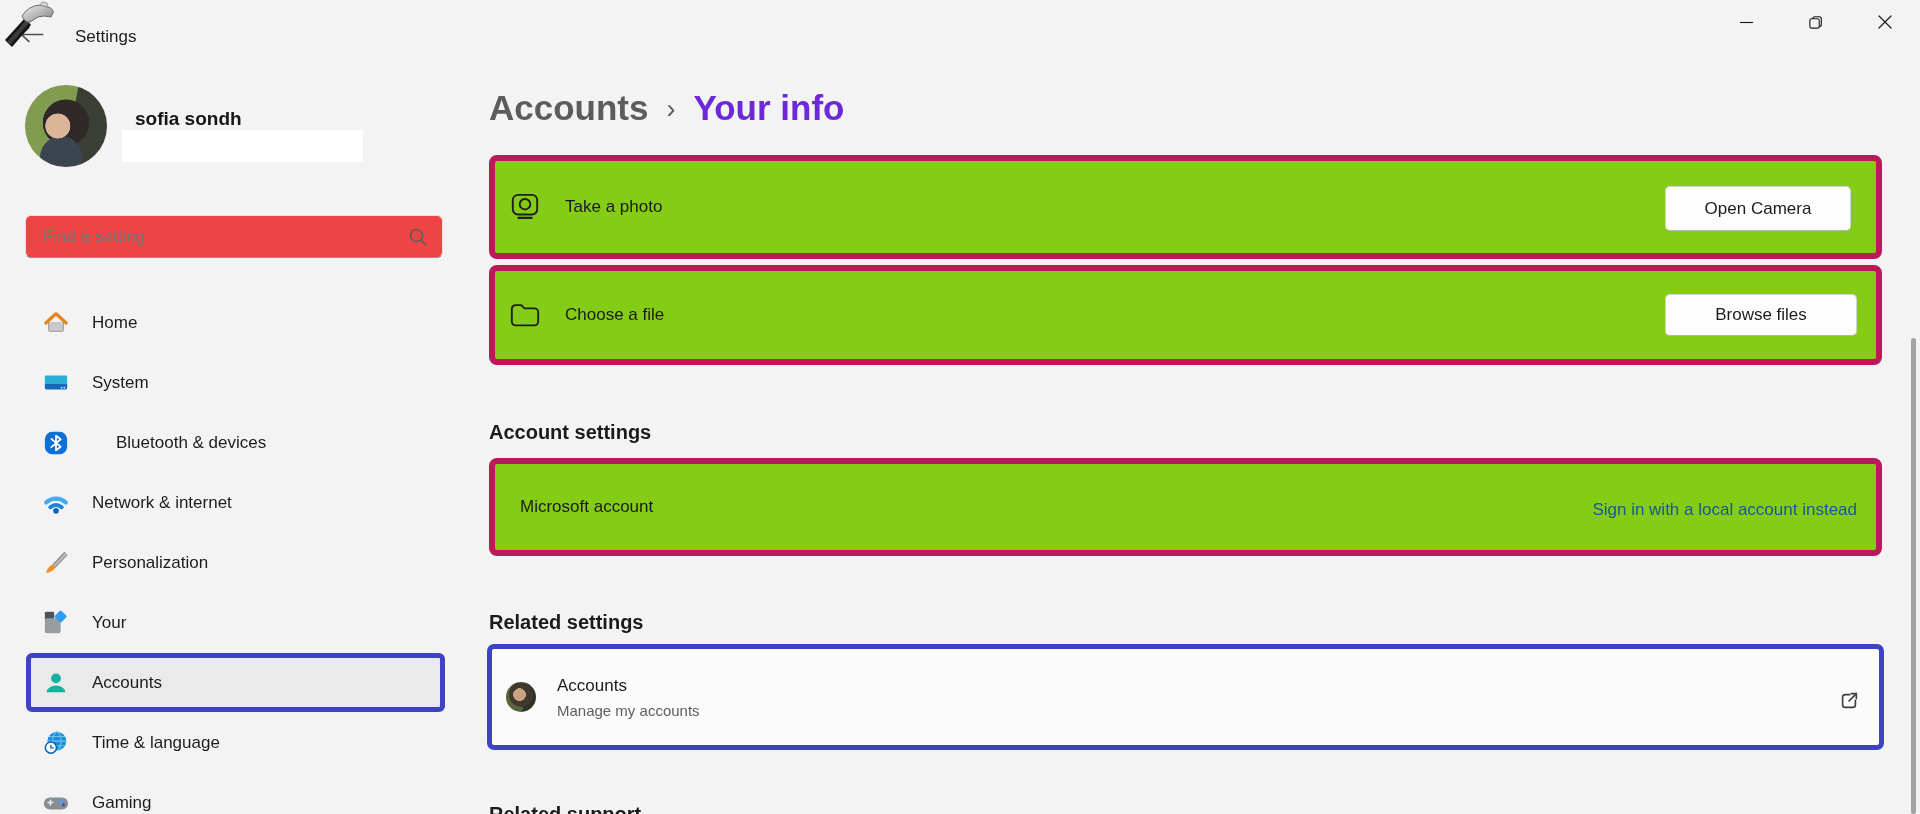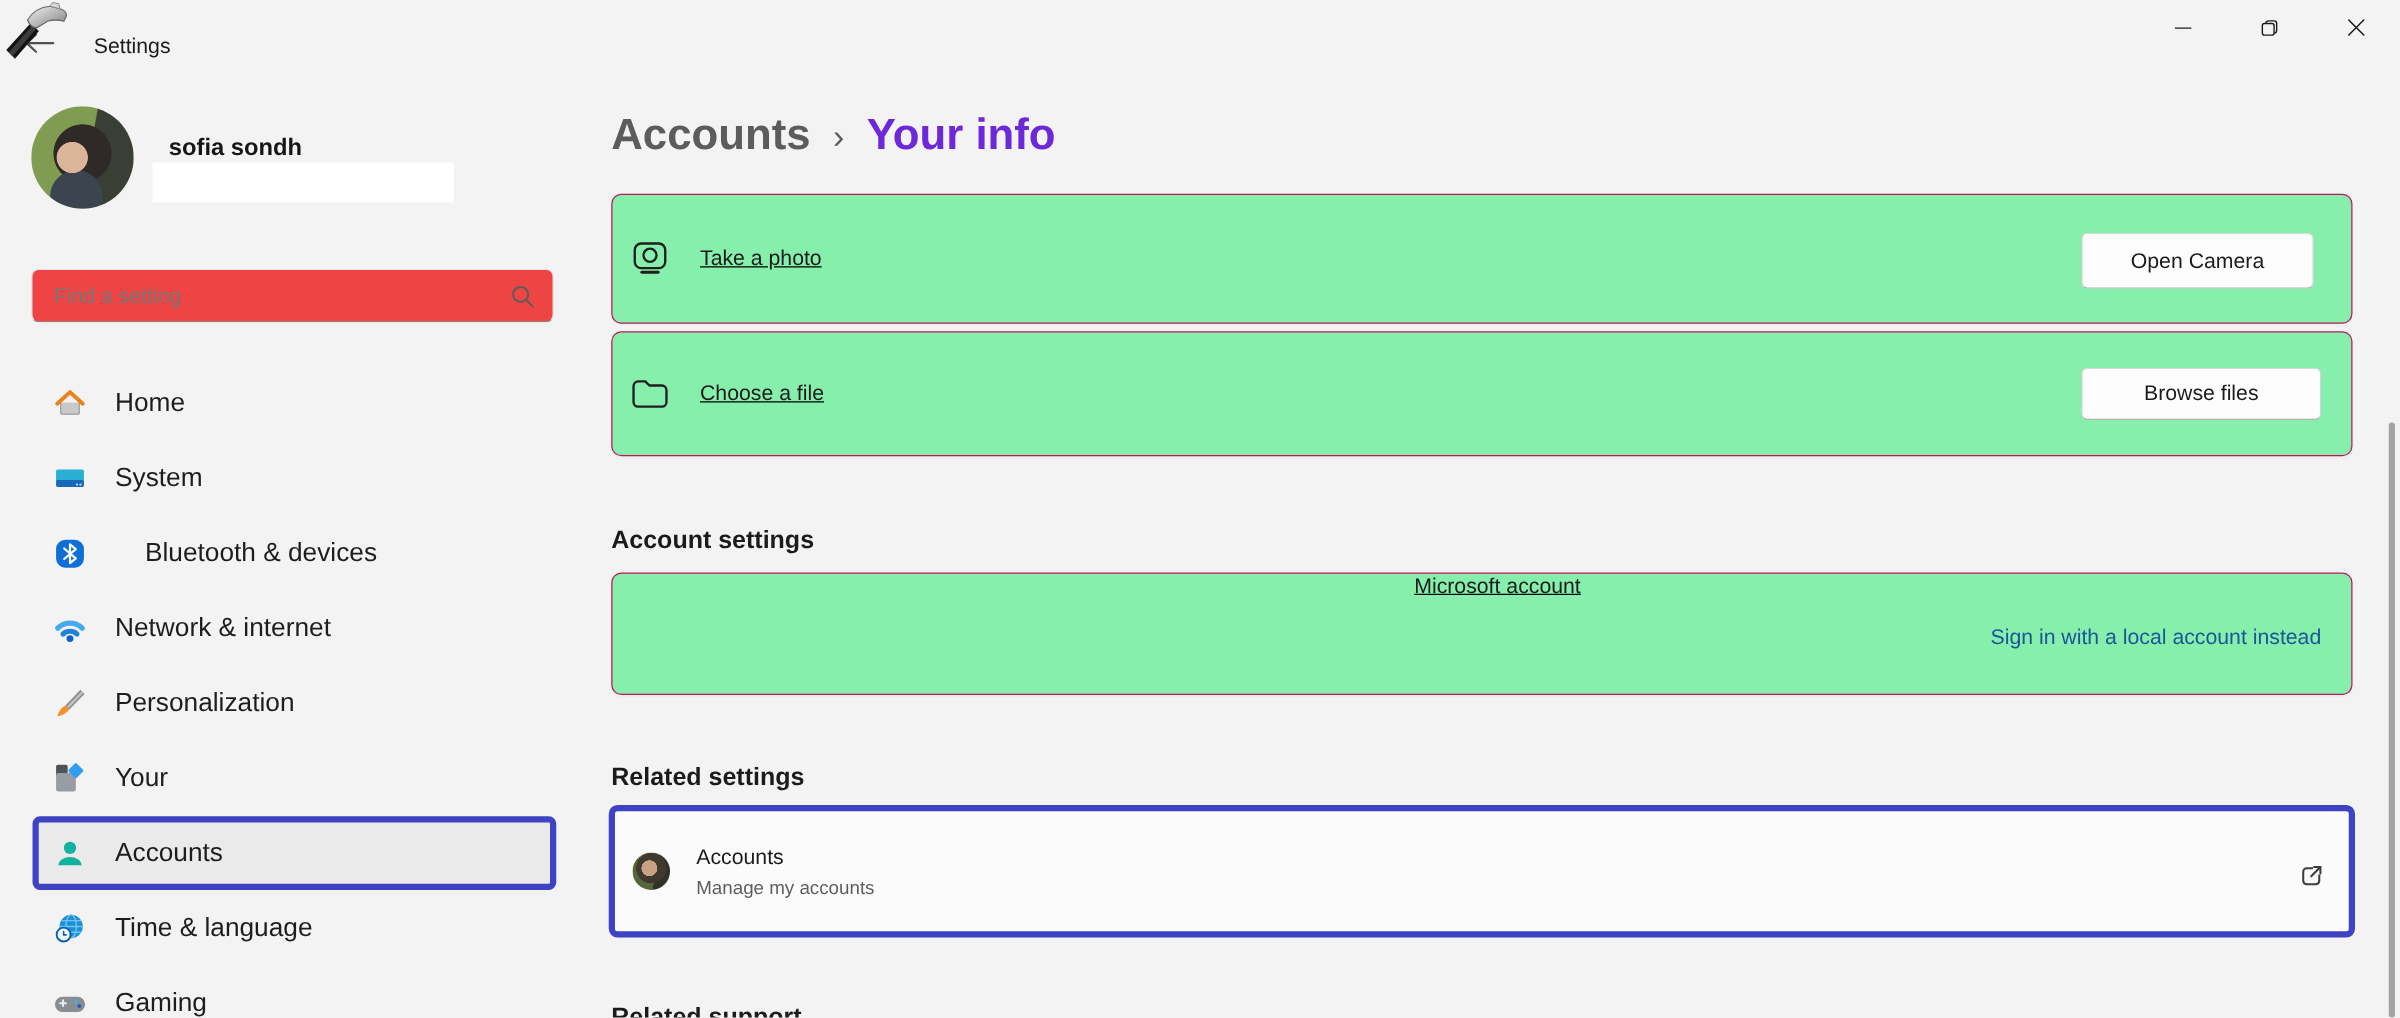--- a/index.html
+++ b/index.html
@@ -30,48 +30,48 @@
   .search-box input { width:100%; height:100%; border:none; outline:none; background:transparent;
     padding:0 44px 0 17px; font-size:17px; color:#1b1b1b; font-family:"Liberation Sans", sans-serif; }
   .search-box input::placeholder { color:#757575; }
   .search-glyph { position:absolute; right:14px; top:11px; width:20px; height:20px; }
 
   .nav-sel-box { left:26px; top:653px; width:419px; height:59px; background:#eaeaea;
     border:5px solid #3d43c2; border-radius:6px; }
   .nav-item { left:27px; width:416px; height:48px; display:flex; align-items:center;
     border-radius:5px; cursor:pointer; }
   .nav-icon { width:26px; height:26px; margin-left:16px; flex:0 0 auto; }
-  .nav-label { margin-left:23px; font-size:21px; color:#1d1d1d; white-space:nowrap; }
+  .nav-label { margin-left:23px; font-size:17px; color:#1d1d1d; white-space:nowrap; }
 
   
   .breadcrumb { left:489px; top:88px; display:flex; align-items:center; }
   .bc-parent { font-size:35px; font-weight:600; color:#5c5c5c; cursor:pointer; }
   .bc-sep { font-size:27px; color:#5c5c5c; margin:0 18px; padding-top:3px; }
   .bc-current { font-size:35px; font-weight:600; color:#6d28d9; }
 
-  .card { background:#86efac; border:1px solid #be185d; border-radius:8px;
-    box-shadow:0 1px 2px rgba(0,0,0,0.03); display:flex; align-items:center;text-decoration:underline; }
+  .card { background:#84cc16; border:6px solid #be185d; border-radius:8px;
+    box-shadow:0 1px 2px rgba(0,0,0,0.03); display:flex; align-items:center; }
   .card-photo { left:489px; top:155px; width:1393px; height:104px; padding-left:14px; }
   .card-file  { left:489px; top:265px; width:1393px; height:100px; padding-left:14px; }
   .card-icon { width:32px; height:30px; flex:0 0 auto; }
   .card-label { margin-left:24px; font-size:17px; color:#1b1b1b; }
 
   .btn { background:#fdfdfd; border:1px solid #d2d2d2; border-bottom-color:#b3b3b3;
     border-radius:5px; font-size:17px; color:#1c1c1c; display:flex; align-items:center;
     justify-content:center; cursor:pointer; }
   .btn-camera { left:1665px; top:186px; width:186px; height:45px; }
   .btn-browse { left:1665px; top:294px; width:192px; height:42px; }
 
   .sec-heading { font-size:20px; font-weight:600; color:#1b1b1b; }
   .h-account { left:489px; top:421px; }
   .h-related { left:489px; top:611px; }
   .h-support { left:489px; top:803px; }
 
   .card-ms { left:489px; top:458px; width:1393px; height:98px; padding-left:25px;
-    flex-direction:row; align-items:flex-start; justify-content:center; gap:6px; }
+    flex-direction:column; align-items:flex-start; justify-content:center; gap:6px; }
   .row-title { font-size:17px; color:#1b1b1b; }
   .row-sub { font-size:15px; color:#5e5e5e; }
   .ms-link { right:63px; top:500px; font-size:17px; color:#1a5699; cursor:pointer; }
 
   .card-rel-outer { left:487px; top:644px; width:1397px; height:106px; background:#fbfbfb;
     border:5px solid #3d43c2; border-radius:7px; display:flex; align-items:center;
     padding-left:14px; cursor:pointer; }
   .avatar-sm { width:30px; height:30px; border-radius:50%; flex:0 0 auto;
     background:
       radial-gradient(circle at 45% 42%, #c9a183 0 26%, rgba(0,0,0,0) 27%),

